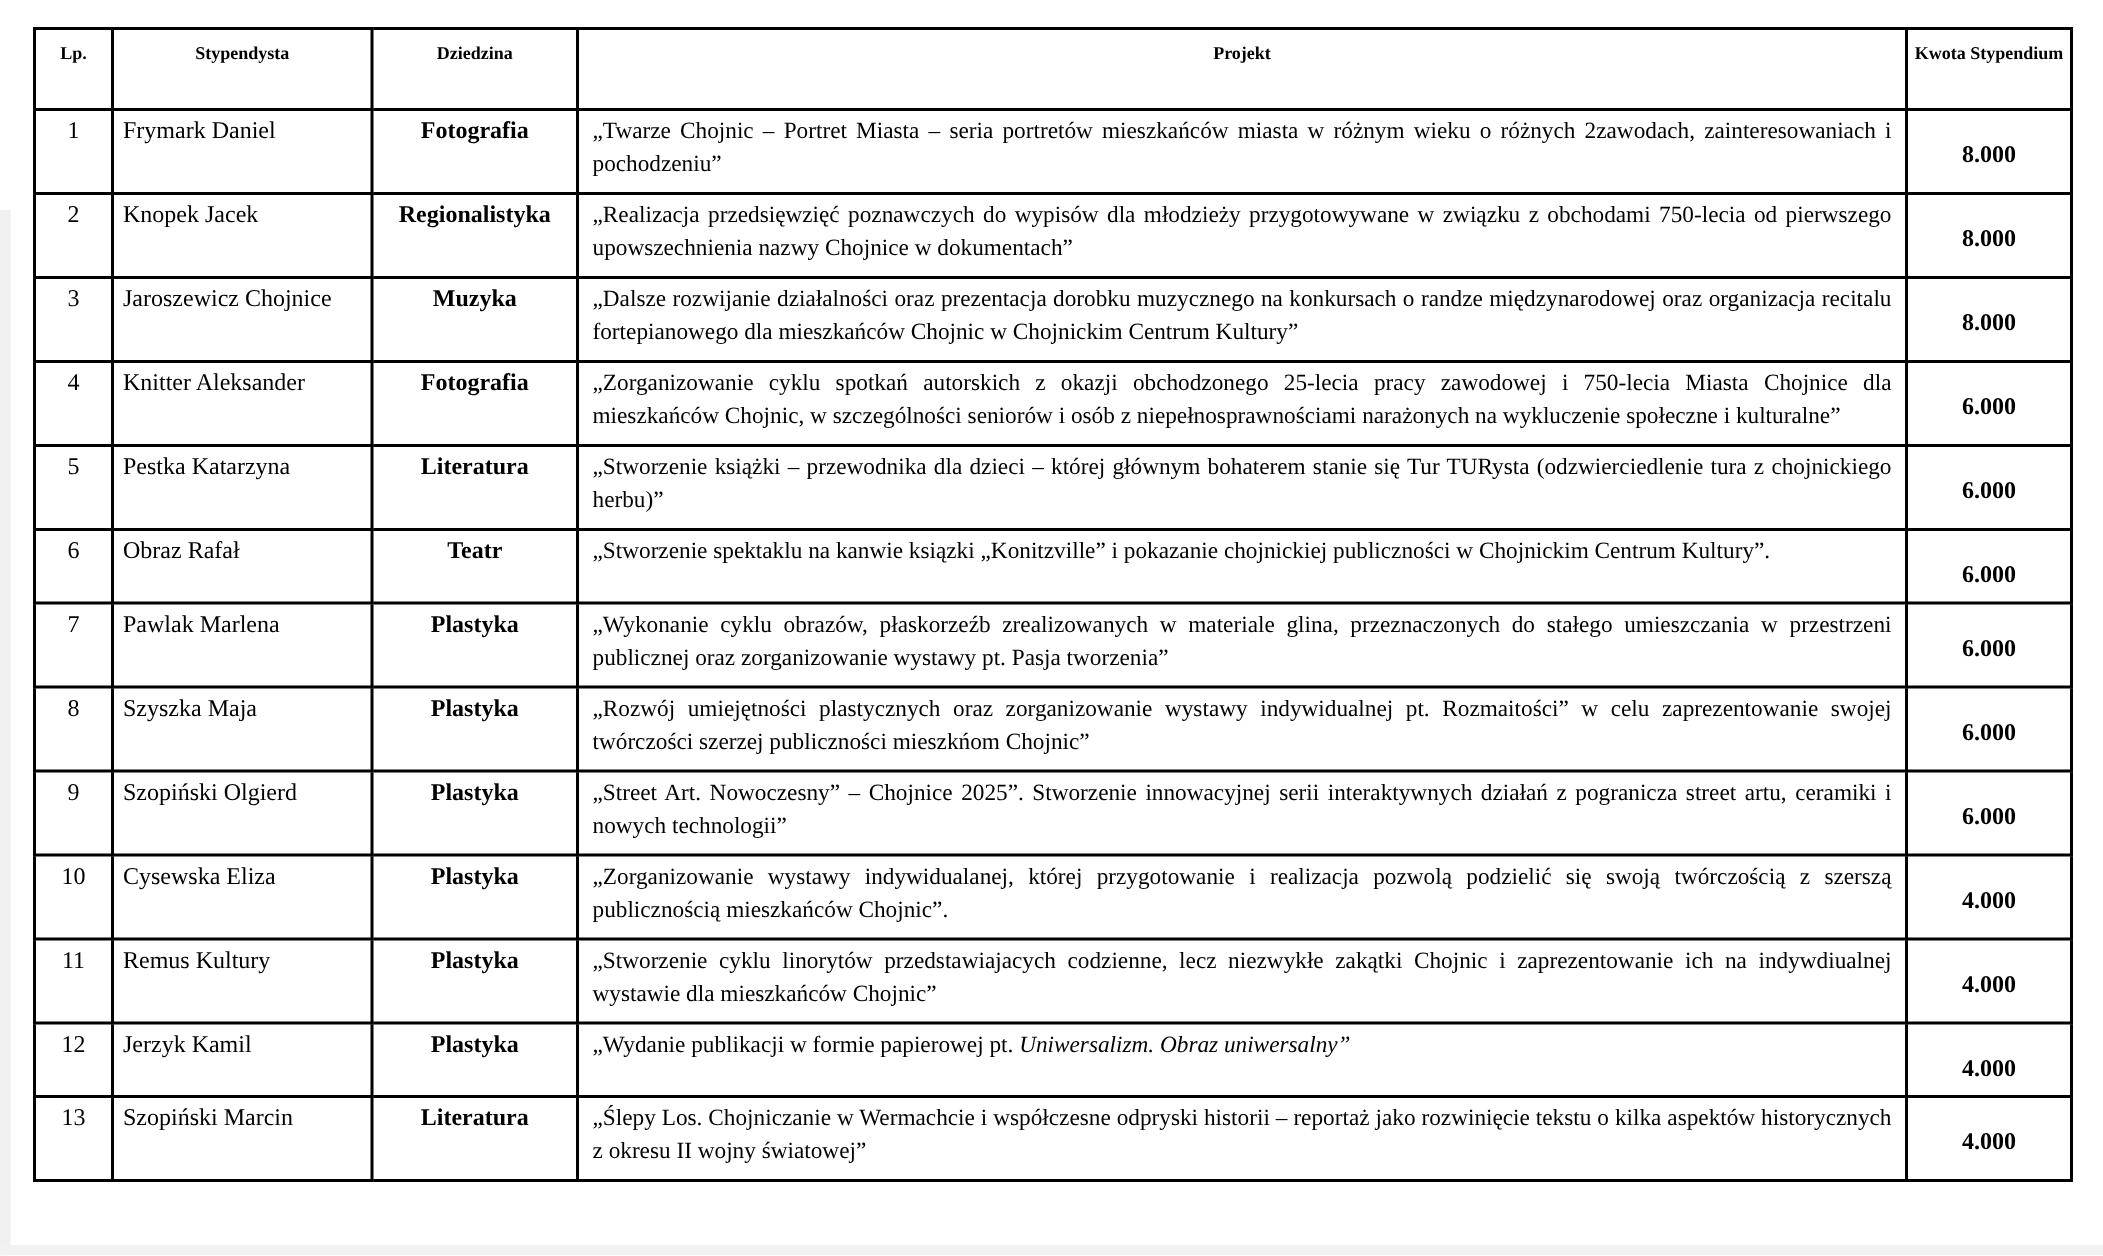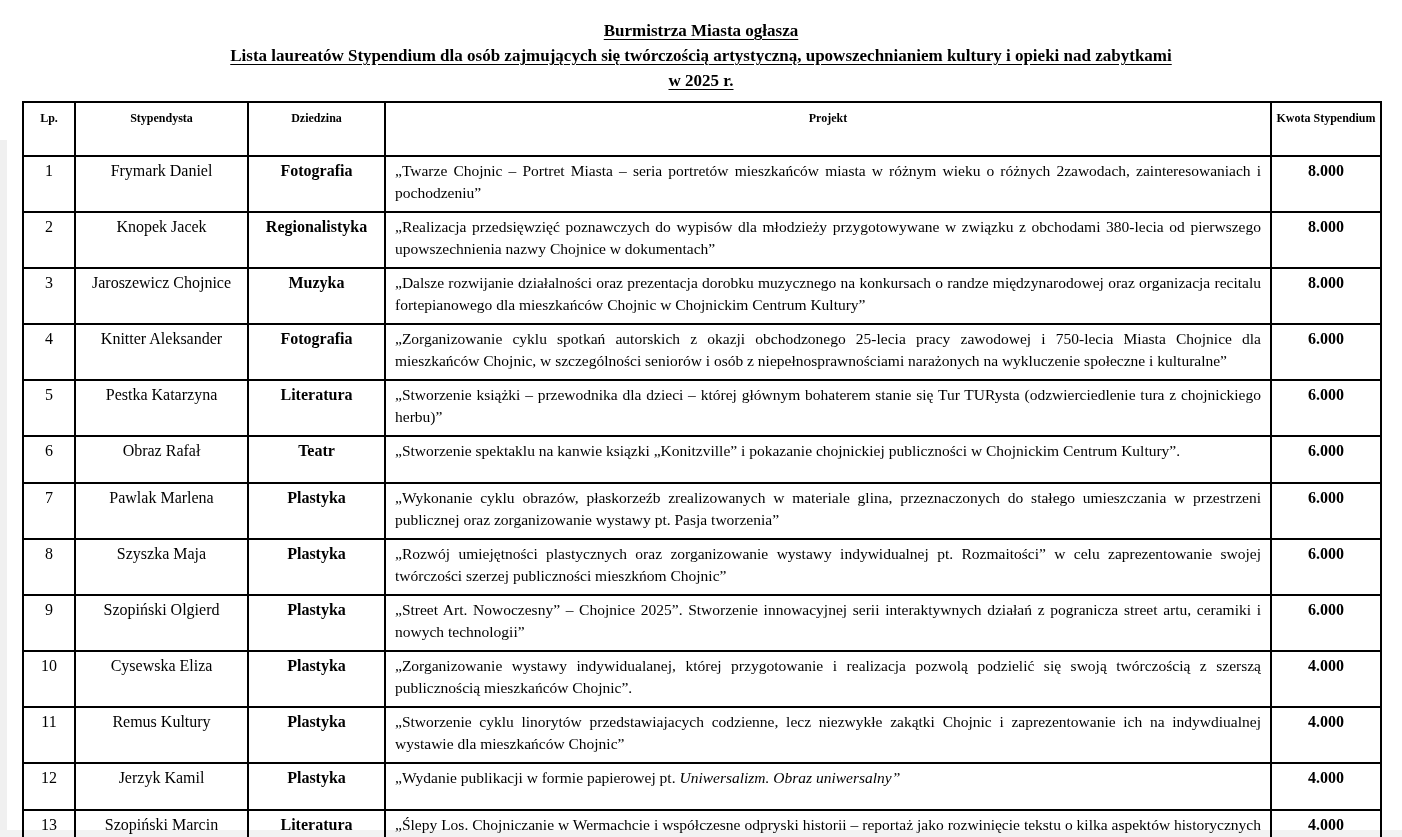--- a/index.html
+++ b/index.html
@@ -47,37 +47,32 @@
   th {
     font-size: 12px;
     font-weight: bold;
     padding: 3px 4px 22px 4px;
     line-height: 24px;
     font-family: Liberation Serif, serif;
   }
   th.h-proj { padding-bottom: 25px; }
   td { font-size: 16px; line-height: 22px; }
   td.lp     { text-align: center; padding: 3px 2px 6px 2px; }
-  td.name   { text-align: center; padding: 3px 6px 6px 6px; }
+  td.name   { padding: 3px 6px 6px 6px; }
   td.field  { text-align: center; font-weight: bold; padding: 3px 6px 20px 6px; }
   td.proj   { text-align: justify; font-size: 15.5px; padding: 3px 9px 7px 9px; }
-  td.amount { text-align: center; font-weight: bold; padding: 3px 2px 6px 2px; }
+  td.amount { text-align: center; font-weight: bold; padding: 19px 2px 6px 2px; }
 </style>
 </head>
 <body>
 
 <div class="page-edge-left"></div>
 <div class="page-edge-bottom"></div>
 
 <div class="doc">
-  <div class="title-block">
-    <div class="title-line">Burmistrza Miasta ogłasza</div>
-    <div class="title-line">Lista laureatów Stypendium dla osób zajmujących się twórczością artystyczną,  upowszechnianiem  kultury i opieki nad  zabytkami</div>
-    <div class="title-line">w 2025 r.</div>
-  </div>
 
   <table class="laureates">
     <colgroup>
       <col class="c-lp">
         <col class="c-name">
         <col class="c-field">
         <col class="c-proj">
         <col class="c-amount">
     </colgroup>
     <thead>
@@ -94,21 +89,21 @@
           <td class="lp">1</td>
           <td class="name">Frymark Daniel</td>
           <td class="field">Fotografia</td>
           <td class="proj">„Twarze Chojnic – Portret Miasta – seria portretów mieszkańców miasta w różnym wieku o różnych 2zawodach, zainteresowaniach i pochodzeniu”</td>
           <td class="amount">8.000</td>
         </tr>
         <tr>
           <td class="lp">2</td>
           <td class="name">Knopek Jacek</td>
           <td class="field">Regionalistyka</td>
-          <td class="proj">„Realizacja przedsięwzięć poznawczych do wypisów dla młodzieży przygotowywane w związku z obchodami 380-lecia od pierwszego upowszechnienia nazwy Chojnice w dokumentach”</td>
+          <td class="proj">„Realizacja przedsięwzięć poznawczych do wypisów dla młodzieży przygotowywane w związku z obchodami 750-lecia od pierwszego upowszechnienia nazwy Chojnice w dokumentach”</td>
           <td class="amount">8.000</td>
         </tr>
         <tr>
           <td class="lp">3</td>
           <td class="name">Jaroszewicz Chojnice</td>
           <td class="field">Muzyka</td>
           <td class="proj">„Dalsze rozwijanie działalności oraz prezentacja dorobku muzycznego na konkursach o randze międzynarodowej oraz organizacja recitalu fortepianowego dla mieszkańców Chojnic w Chojnickim Centrum Kultury”</td>
           <td class="amount">8.000</td>
         </tr>
         <tr>

